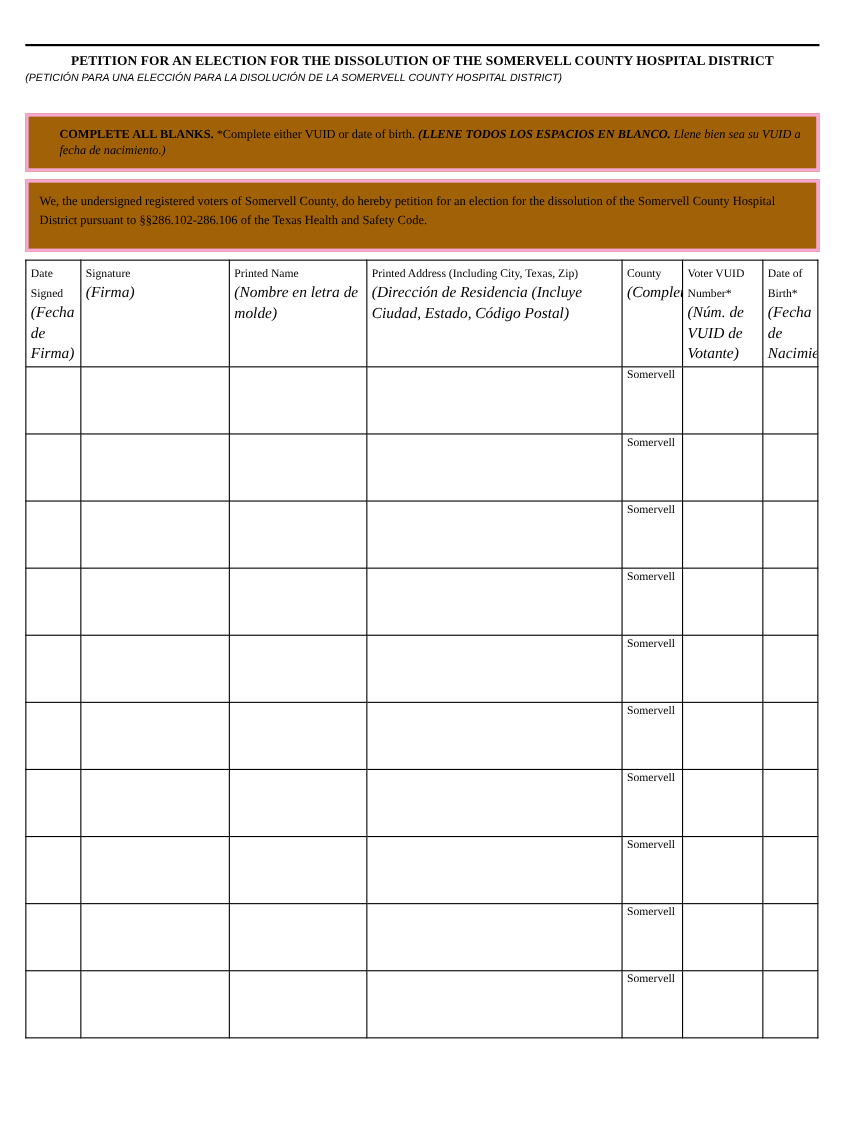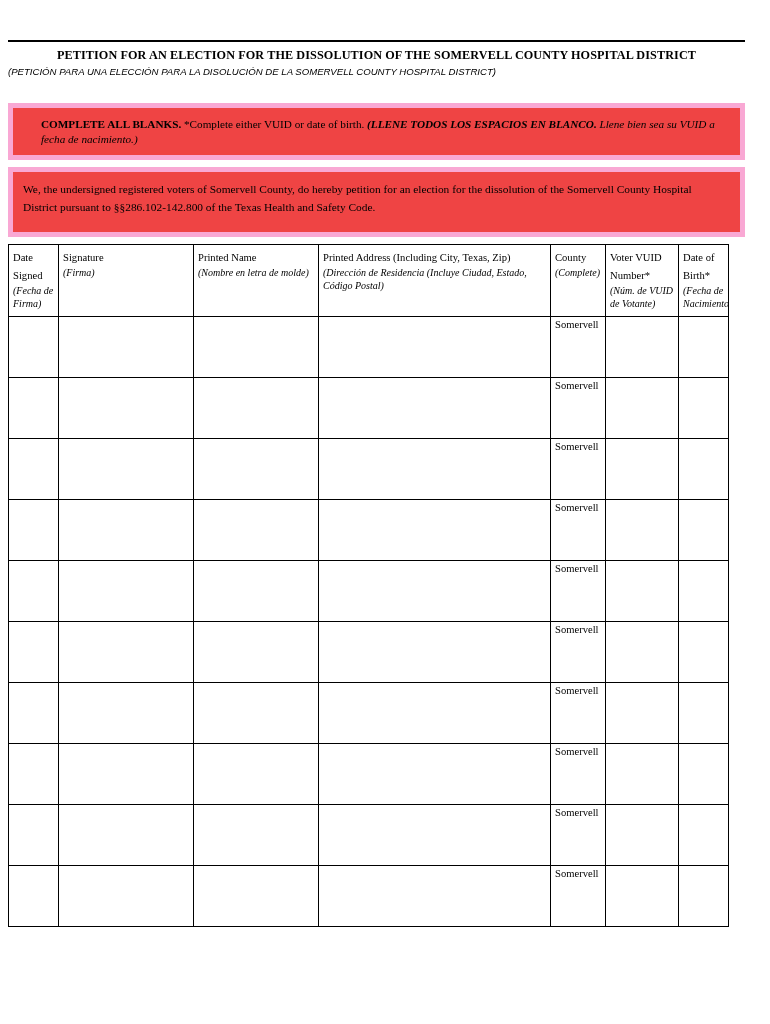--- a/index.html
+++ b/index.html
@@ -4,21 +4,21 @@
 <style>
   * { margin:0; padding:0; box-sizing:border-box; }
   html,body { background:#ffffff; }
   body {
     width:770px; height:1024px;
     font-family:"Liberation Serif", serif;
     color:#000;
   }
   .page {
     width:770px; height:1024px;
-    padding:40px 25px 0 8px;
+    padding:40px 25px 0 23px;
     background:#fff;
     overflow:hidden;
   }
   .top-rule {
     border-top:2px solid #000;
     height:0;
     margin-bottom:6px;
   }
   .title {
     text-align:center;
@@ -26,21 +26,21 @@
     font-size:12.2px;
     letter-spacing:0.1px;
   }
   .subtitle {
     text-align:left;
     font-family:"Liberation Sans", sans-serif;
     font-style:italic;
     font-size:9.6px;
     margin-top:3px;
   }
-  .box { border:5px solid #f9a8d4; background:#ef4444; }
+  .box { border:3px solid #f9a8d4; background:#a16207; }
   .instructions {
     margin-top:26px;
     padding:9px 10px 9px 28px;
     font-size:11.2px;
     line-height:1.3;
   }
   .instructions .b  { font-weight:bold; }
   .instructions .bi { font-weight:bold; font-style:italic; }
   .instructions .i  { font-style:italic; }
   .statement {
@@ -59,42 +59,42 @@
     border:1px solid #000;
     vertical-align:top;
     padding:2px 4px;
     text-align:left;
     font-weight:normal;
     overflow:hidden;
   }
   .petition thead tr { height:72px; }
   .petition tbody tr { height:61px; }
   th .hen { font-size:10.6px; line-height:1.25; }
-  th .hes { display:block; font-size:10px; font-style:italic; line-height:1.3; margin-top:1px; }
+  th .hes { display:block; font-size:14px; font-style:italic; line-height:1.3; margin-top:1px; }
   td.county { font-size:10.6px; }
 </style>
 </head>
 <body>
 
 <div class="page">
 
   <div class="top-rule"></div>
 
   <div class="title">PETITION FOR AN ELECTION FOR THE DISSOLUTION OF THE SOMERVELL COUNTY HOSPITAL DISTRICT</div>
   <div class="subtitle">(PETICIÓN PARA UNA ELECCIÓN PARA LA DISOLUCIÓN DE LA SOMERVELL COUNTY HOSPITAL DISTRICT)</div>
 
   <div class="box instructions">
     <span class="b">COMPLETE ALL BLANKS.</span>
     <span> *Complete either VUID or date of birth. </span>
     <span class="bi">(LLENE TODOS LOS ESPACIOS EN BLANCO.</span>
     <span class="i"> Llene bien sea su VUID a fecha de nacimiento.)</span>
   </div>
 
   <div class="box statement">
-    <p class="en">We, the undersigned registered voters of Somervell County, do hereby petition for an election for the dissolution of the Somervell County Hospital District pursuant to §§286.102-142.800 of the Texas Health and Safety Code.</p>
+    <p class="en">We, the undersigned registered voters of Somervell County, do hereby petition for an election for the dissolution of the Somervell County Hospital District pursuant to §§286.102-286.106 of the Texas Health and Safety Code.</p>
   </div>
 
   <table class="petition">
     <colgroup>
       <col style="width:50px">
       <col style="width:135px">
       <col style="width:125px">
       <col style="width:232px">
       <col style="width:55px">
       <col style="width:73px">

